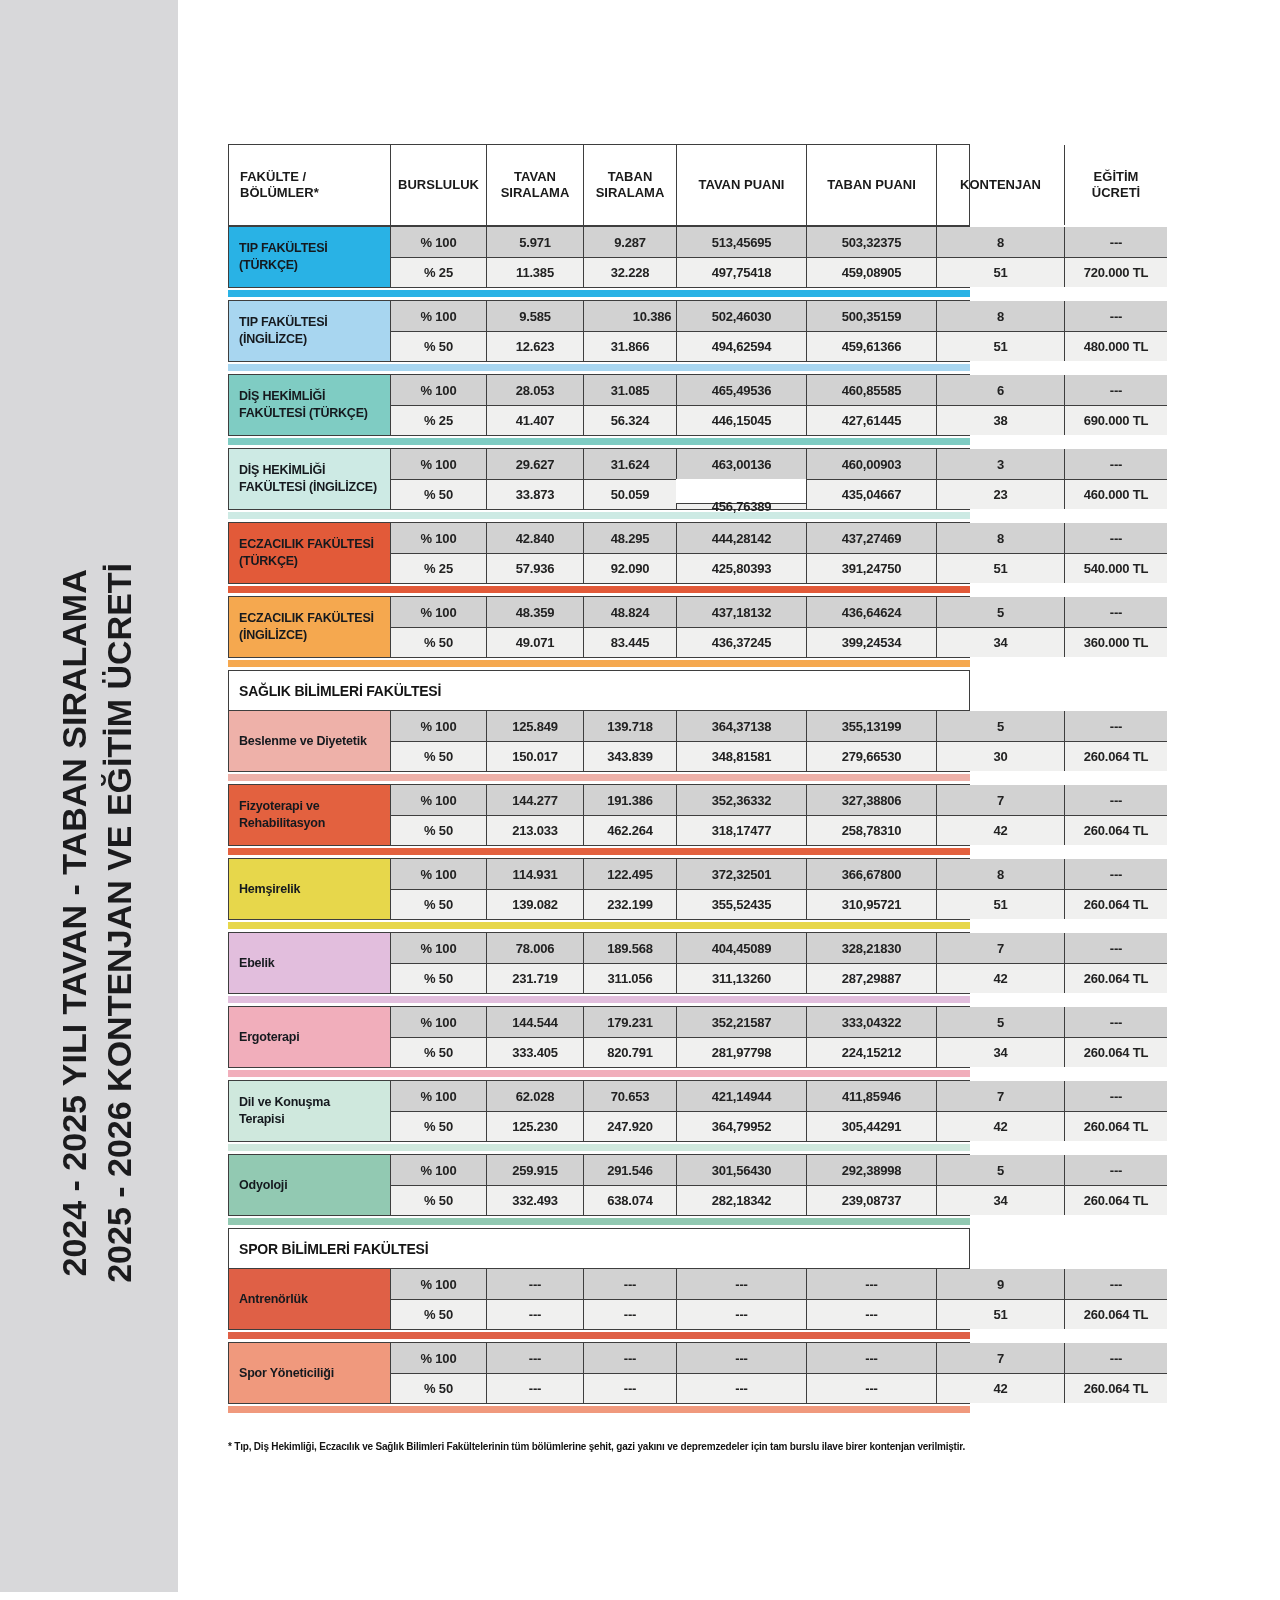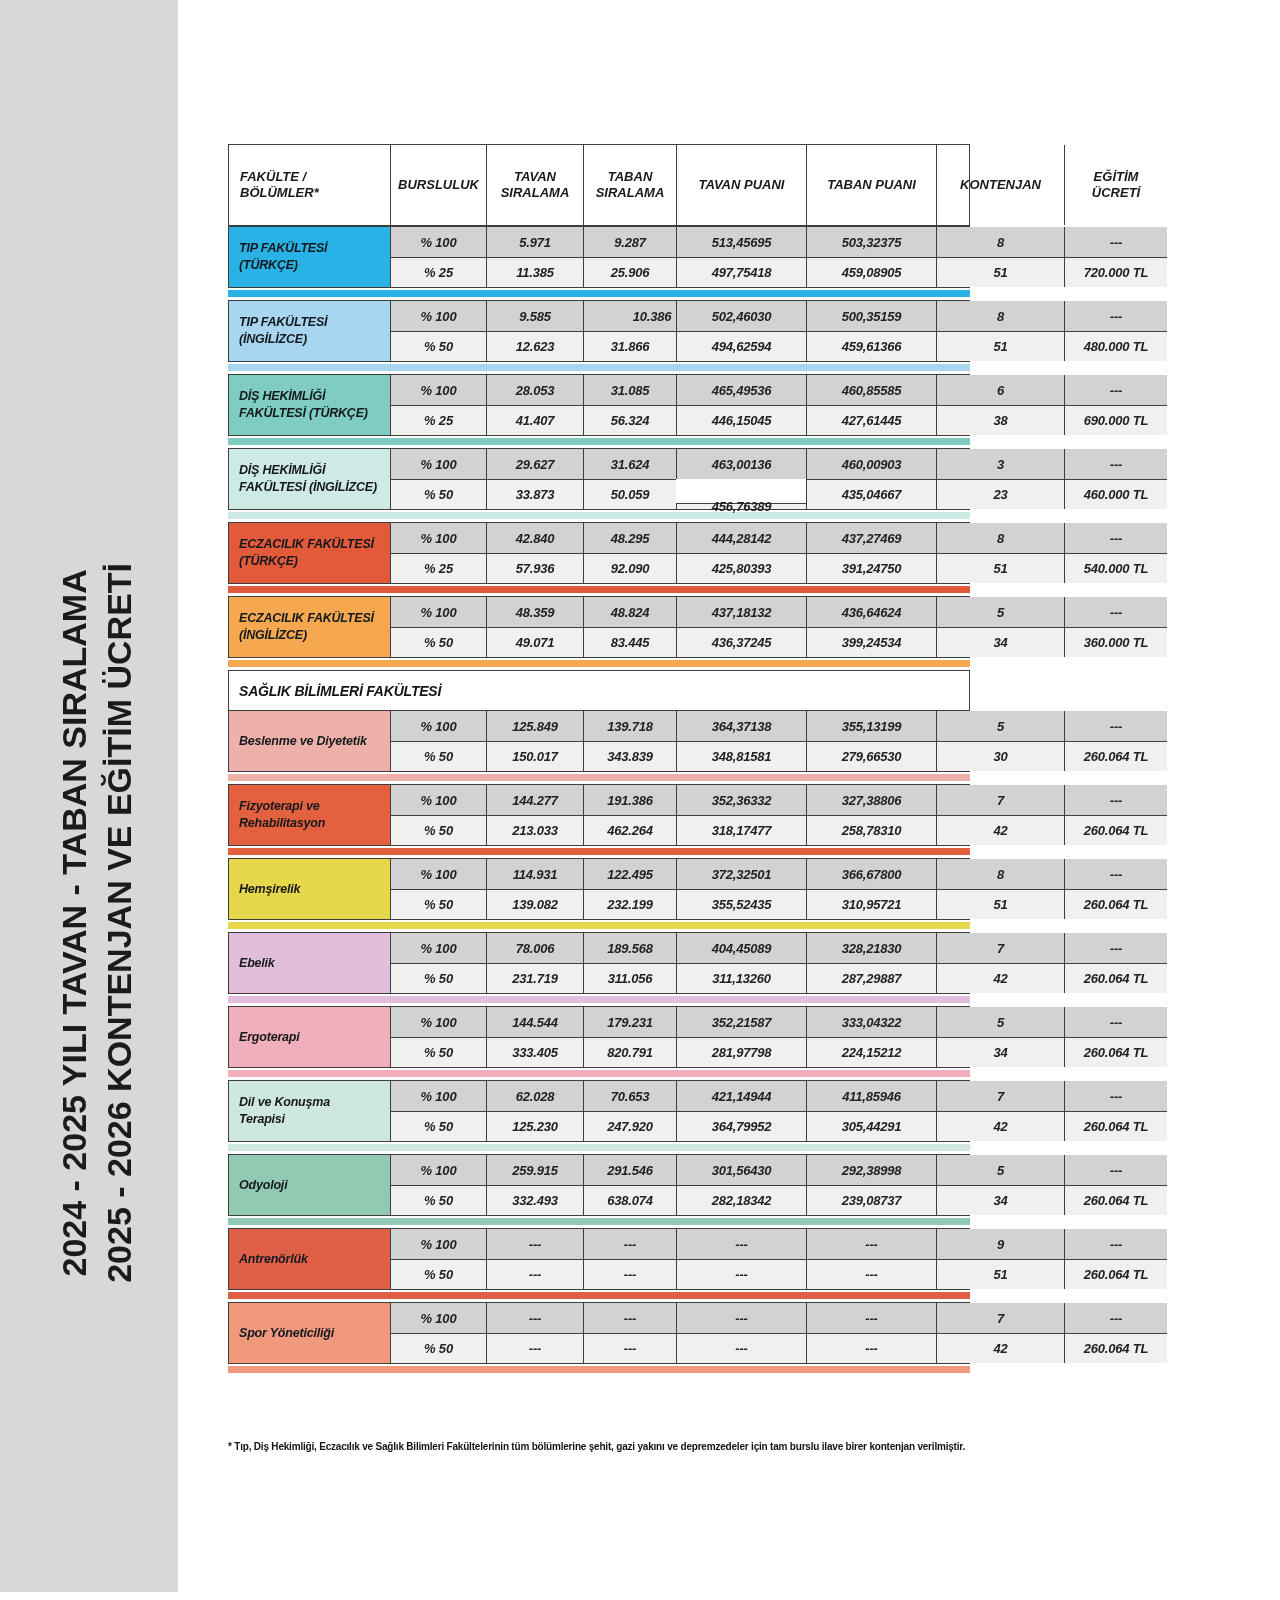--- a/index.html
+++ b/index.html
@@ -6,21 +6,21 @@
   .page { position:relative; width:1280px; height:1600px; background:#ffffff; overflow:hidden; }
 
   .sidebar { position:absolute; left:0; top:0; width:178px; height:1592px; background:#d8d8da; }
   .vtitle {
     position:absolute; left:-353px; top:878px; width:900px;
     transform:rotate(-90deg);
     text-align:center; font-weight:bold; font-size:34px; line-height:1.32;
     color:#1b1b1d; letter-spacing:0px; white-space:nowrap;
   }
 
-  .table { position:absolute; left:228px; top:144px; width:742px;font-style:italic; }
+  .table { position:absolute; left:228px; top:144px; width:742px; }
 
   .thead {
     display:grid; grid-template-columns:161px 96px 97px 93px 130px 130px 128px 103px;
     height:80px; background:#ffffff; border:1px solid #3e3e3e; box-sizing:content-box;
   }
   .hcell {
     display:flex; align-items:center; justify-content:center; text-align:center;
     font-weight:bold; font-size:13px; color:#1a1a1a; padding:0 5px;
     border-left:1px solid #3e3e3e; line-height:1.25;
   }
@@ -90,21 +90,21 @@
           </div>
           <div class="cell r0" style="grid-area: 1 / 2;">% 100</div>
           <div class="cell r0" style="grid-area: 1 / 3;">5.971</div>
           <div class="cell r0" style="grid-area: 1 / 4;">9.287</div>
           <div class="cell r0" style="grid-area: 1 / 5;">513,45695</div>
           <div class="cell r0" style="grid-area: 1 / 6;">503,32375</div>
           <div class="cell r0" style="grid-area: 1 / 7;">8</div>
           <div class="cell r0" style="grid-area: 1 / 8;">---</div>
           <div class="cell r1" style="grid-area: 2 / 2;">% 25</div>
           <div class="cell r1" style="grid-area: 2 / 3;">11.385</div>
-          <div class="cell r1" style="grid-area: 2 / 4;">25.906</div>
+          <div class="cell r1" style="grid-area: 2 / 4;">32.228</div>
           <div class="cell r1" style="grid-area: 2 / 5;">497,75418</div>
           <div class="cell r1" style="grid-area: 2 / 6;">459,08905</div>
           <div class="cell r1" style="grid-area: 2 / 7;">51</div>
           <div class="cell r1" style="grid-area: 2 / 8;">720.000 TL</div>
         </div>
         <div class="sep">
           <div class="sep-bar" style="background: rgb(41, 178, 229);"></div>
         </div>
         <div class="block">
           <div class="dept" style="background: rgb(168, 214, 240);">
@@ -371,20 +371,21 @@
           <div class="cell r1" style="grid-area: 2 / 3;">332.493</div>
           <div class="cell r1" style="grid-area: 2 / 4;">638.074</div>
           <div class="cell r1" style="grid-area: 2 / 5;">282,18342</div>
           <div class="cell r1" style="grid-area: 2 / 6;">239,08737</div>
           <div class="cell r1" style="grid-area: 2 / 7;">34</div>
           <div class="cell r1" style="grid-area: 2 / 8;">260.064 TL</div>
         </div>
         <div class="sep">
           <div class="sep-bar" style="background: rgb(146, 201, 178);"></div>
         </div>
+        <div class="section-row">SPOR BİLİMLERİ FAKÜLTESİ</div>
         <div class="block">
           <div class="dept" style="background: rgb(223, 96, 70);">
             <div>Antrenörlük</div>
           </div>
           <div class="cell r0" style="grid-area: 1 / 2;">% 100</div>
           <div class="cell r0" style="grid-area: 1 / 3;">---</div>
           <div class="cell r0" style="grid-area: 1 / 4;">---</div>
           <div class="cell r0" style="grid-area: 1 / 5;">---</div>
           <div class="cell r0" style="grid-area: 1 / 6;">---</div>
           <div class="cell r0" style="grid-area: 1 / 7;">9</div>

